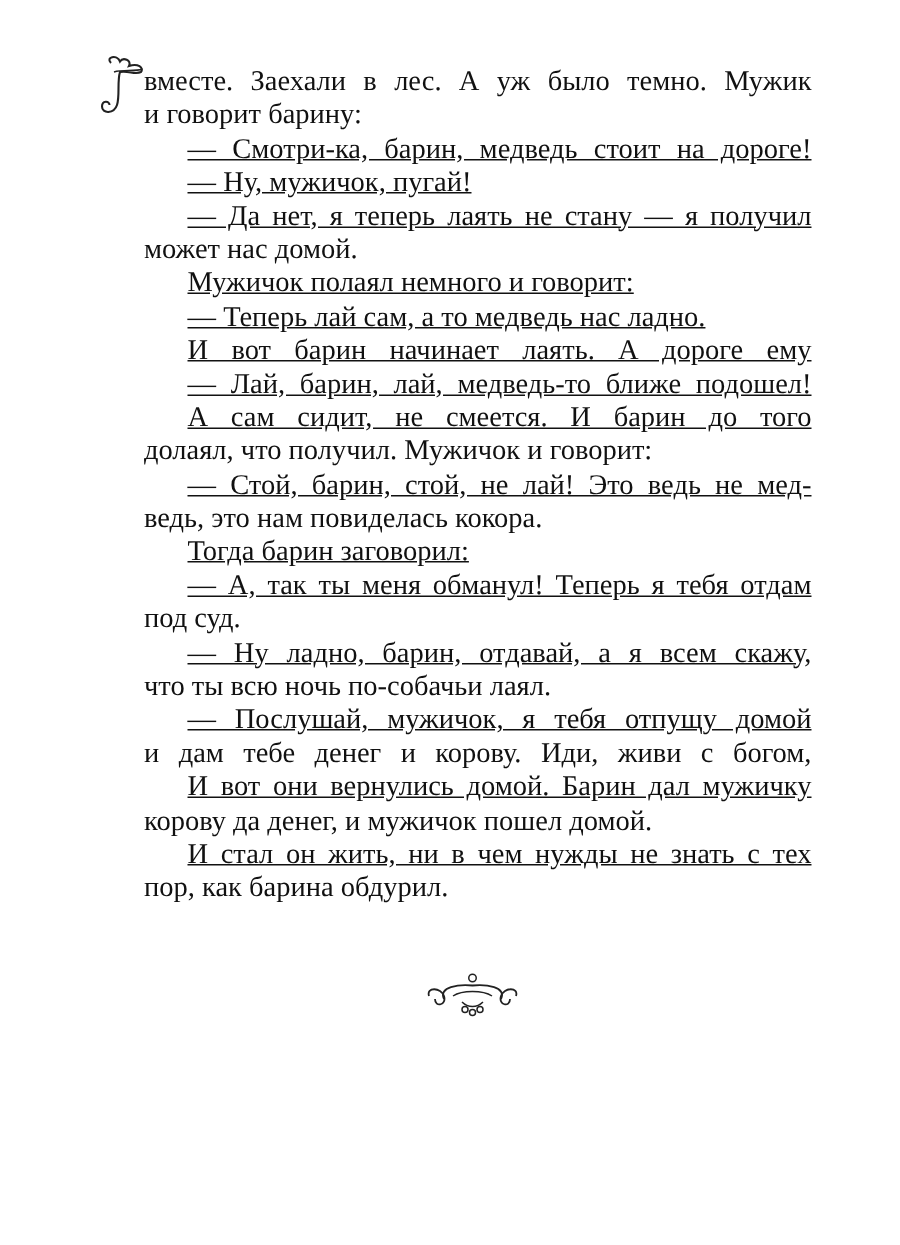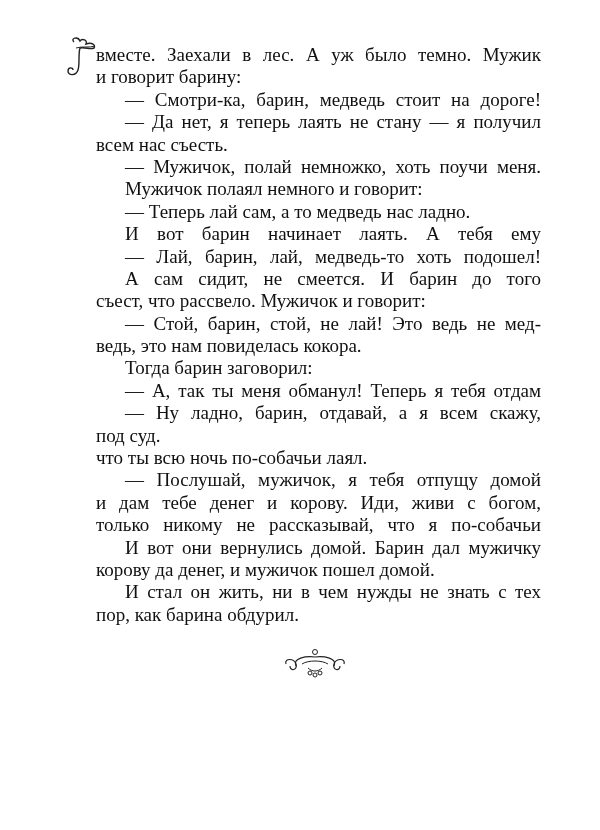--- a/index.html
+++ b/index.html
@@ -4,55 +4,54 @@
 <style>
   html, body { margin: 0; padding: 0; background: #ffffff; }
   body { width: 600px; height: 830px; position: relative; overflow: hidden; }
   .page {
     position: absolute; left: 96px; top: 44px; width: 445px;
     font-family: "Liberation Serif", "DejaVu Serif", serif;
     font-size: 19px; line-height: 22.4px; color: #111;
   }
   .line { white-space: nowrap; text-align: justify; text-align-last: justify; height: 22.4px; }
   .line.last { text-align-last: left; }
-  .indent { padding-left: 29px; }
+  .indent { padding-left: 29px; text-decoration: underline; }
   .corner-ornament { position: absolute; left: 64px; top: 36px; width: 36px; height: 42px; }
   .tail-ornament { position: absolute; left: 282px; top: 648px; width: 66px; height: 30px; }
 </style>
 </head>
 <body>
 
 <svg class="corner-ornament" viewBox="0 0 36 42">
   <path d="M10 6 C6 2, 14 0, 16 5 C18 2, 24 4, 22 8 C28 6, 32 9, 30 12 C26 14, 22 11, 16 12 C14 18, 16 28, 14 34 C12 40, 4 40, 4 35 C4 31, 9 31, 9 34" fill="none" stroke="#222" stroke-width="1.4"></path>
   <path d="M12 12 C18 10, 26 12, 31 10" fill="none" stroke="#222" stroke-width="1"></path>
 </svg>
 
 <div class="page" id="page">
     <div class="line">вместе. Заехали в лес. А уж было темно. Мужик</div>
     <div class="line last">и говорит барину:</div>
     <div class="line indent">— Смотри-ка, барин, медведь стоит на дороге!</div>
+    <div class="line indent last">— Ну, мужичок, пугай!</div>
     <div class="line indent">— Да нет, я теперь лаять не стану — я получил</div>
-    <div class="line last">всем нас съесть.</div>
-    <div class="line indent">— Мужичок, полай немножко, хоть поучи меня.</div>
+    <div class="line last">может нас домой.</div>
     <div class="line indent last">Мужичок полаял немного и говорит:</div>
     <div class="line indent last">— Теперь лай сам, а то медведь нас ладно.</div>
-    <div class="line indent">И вот барин начинает лаять. А тебя ему</div>
-    <div class="line indent">— Лай, барин, лай, медведь-то хоть подошел!</div>
+    <div class="line indent">И вот барин начинает лаять. А дороге ему</div>
+    <div class="line indent">— Лай, барин, лай, медведь-то ближе подошел!</div>
     <div class="line indent">А сам сидит, не смеется. И барин до того</div>
-    <div class="line last">съест, что рассвело. Мужичок и говорит:</div>
+    <div class="line last">долаял, что получил. Мужичок и говорит:</div>
     <div class="line indent">— Стой, барин, стой, не лай! Это ведь не мед-</div>
     <div class="line last">ведь, это нам повиделась кокора.</div>
     <div class="line indent last">Тогда барин заговорил:</div>
     <div class="line indent">— А, так ты меня обманул! Теперь я тебя отдам</div>
+    <div class="line last">под суд.</div>
     <div class="line indent">— Ну ладно, барин, отдавай, а я всем скажу,</div>
-    <div class="line last">под суд.</div>
     <div class="line last">что ты всю ночь по-собачьи лаял.</div>
     <div class="line indent">— Послушай, мужичок, я тебя отпущу домой</div>
     <div class="line">и дам тебе денег и корову. Иди, живи с богом,</div>
-    <div class="line">только никому не рассказывай, что я по-собачьи</div>
     <div class="line indent">И вот они вернулись домой. Барин дал мужичку</div>
     <div class="line last">корову да денег, и мужичок пошел домой.</div>
     <div class="line indent">И стал он жить, ни в чем нужды не знать с тех</div>
     <div class="line last">пор, как барина обдурил.</div>
   </div>
 
 <svg class="tail-ornament" viewBox="0 0 66 30">
   <circle cx="33" cy="4" r="2.5" fill="none" stroke="#222" stroke-width="1"></circle>
   <path d="M14 18 C10 10, 24 8, 33 9 C42 8, 56 10, 52 18" fill="none" stroke="#222" stroke-width="1.2"></path>
   <path d="M4 16 C2 10, 12 10, 14 16 C16 22, 8 24, 8 18 M62 16 C64 10, 54 10, 52 16 C50 22, 58 24, 58 18" fill="none" stroke="#222" stroke-width="1.2"></path>

